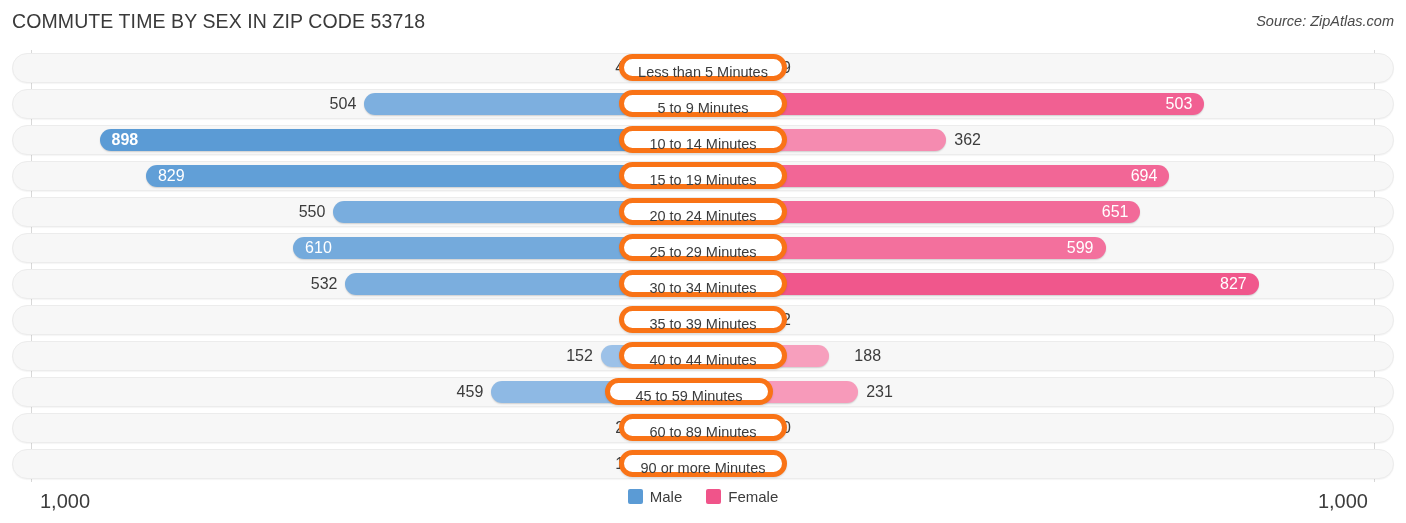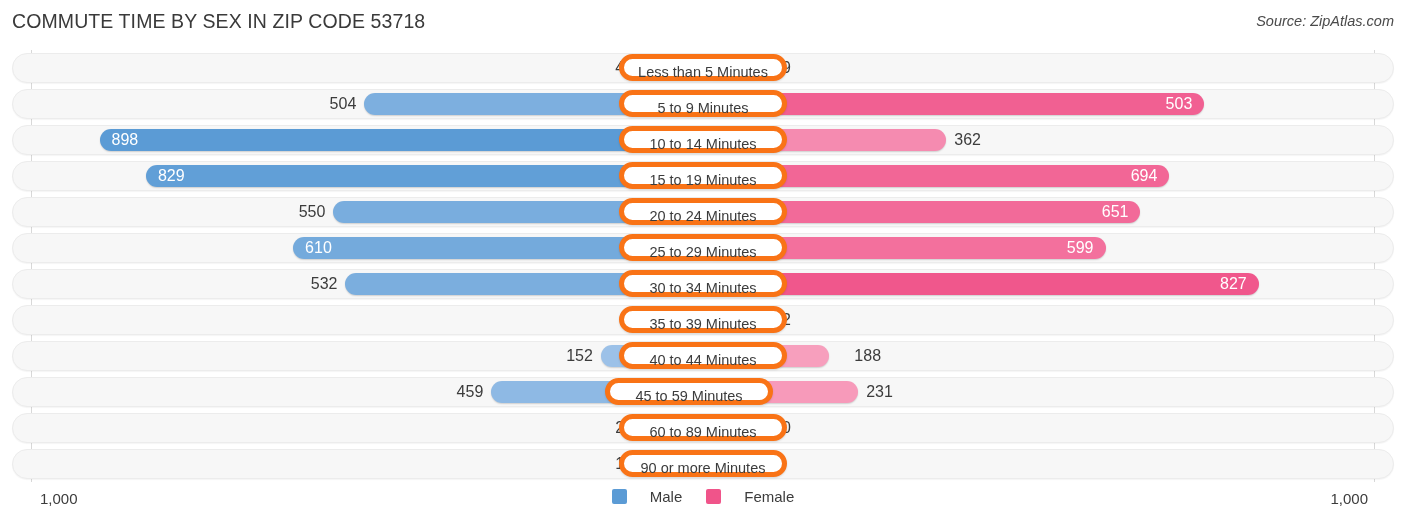--- a/index.html
+++ b/index.html
@@ -138,41 +138,41 @@
   .footer {
     position: absolute;
     left: 0;
     top: 484px;
     width: 1406px;
     height: 39px;
   }
   .axis-tick {
     position: absolute;
     top: 6px;
-    font-size: 15px;
+    font-size: 20px;
     color: #3c3c3c;
     white-space: nowrap;
   }
   .tick-left  { left: 40px; }
   .tick-right { right: 38px; }
 
   .legend {
     position: absolute;
     left: 0;
     top: 4px;
     width: 1406px;
     display: flex;
     justify-content: center;
     align-items: center;
     gap: 24px;
   }
   .legend-item {
     display: flex;
     align-items: center;
-    gap: 23px;
+    gap: 7px;
   }
   .legend-swatch {
     width: 15px;
     height: 15px;
     border-radius: 2px;
     display: inline-block;
   }
   .legend-label {
     font-size: 15px;
     color: #3c3c3c;
@@ -203,21 +203,21 @@
         <div class="bar bar-male" style="left: 364.312px; width: 338.688px; background: rgb(125, 175, 223);"></div>
         <div class="bar bar-female" style="left: 703px; width: 501.312px; background: rgb(241, 96, 146);"></div>
         <div class="vlabel male-out" style="left: 274.312px; width: 82px;">504</div>
         <div class="vlabel inside" style="left: 1156.31px; width: 36px; text-align: right; z-index: 6;">503</div>
         <div class="cat-pill" style="left: 619px; min-width: 168px; transform: translateX(0px);">5 to 9 Minutes</div>
       </div>
       <div class="row">
         <div class="track"></div>
         <div class="bar bar-male" style="left: 99.544px; width: 603.456px; background: rgb(91, 155, 213);"></div>
         <div class="bar bar-female" style="left: 703px; width: 243.264px; background: rgb(245, 139, 176);"></div>
-        <div class="vlabel inside" style="left: 111.544px; z-index: 6;">898</div>
+        <div class="vlabel inside" style="left: 111.544px; z-index: 6; font-weight: bold;">898</div>
         <div class="vlabel female-out" style="left: 954.264px; width: 82px;">362</div>
         <div class="cat-pill" style="left: 619px; min-width: 168px; transform: translateX(0px);">10 to 14 Minutes</div>
       </div>
       <div class="row">
         <div class="track"></div>
         <div class="bar bar-male" style="left: 145.912px; width: 557.088px; background: rgb(97, 159, 215);"></div>
         <div class="bar bar-female" style="left: 703px; width: 466.368px; background: rgb(242, 102, 150);"></div>
         <div class="vlabel inside" style="left: 157.912px; z-index: 6;">829</div>
         <div class="vlabel inside" style="left: 1121.37px; width: 36px; text-align: right; z-index: 6;">694</div>
         <div class="cat-pill" style="left: 619px; min-width: 168px; transform: translateX(0px);">15 to 19 Minutes</div>

